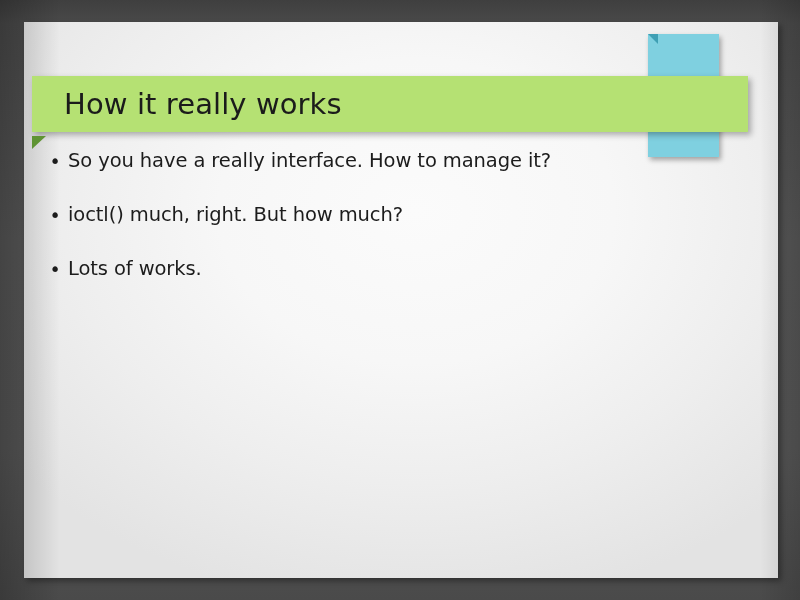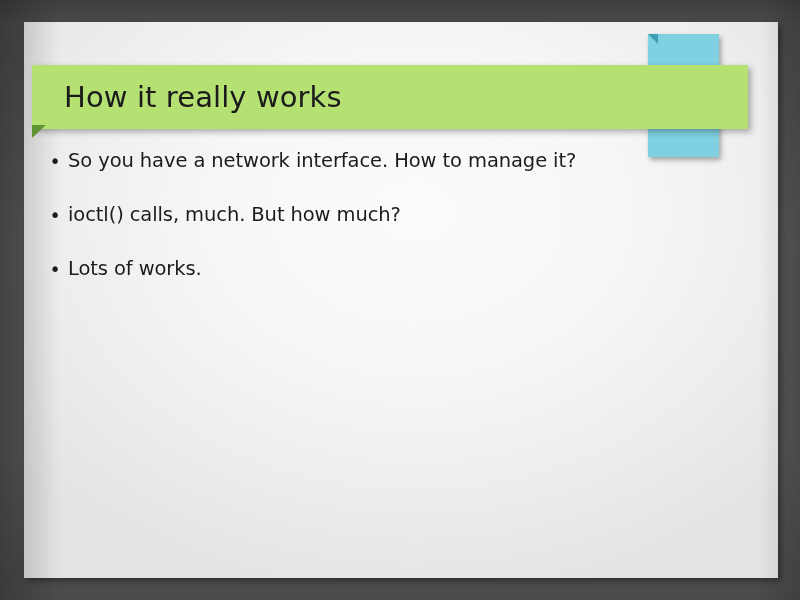--- a/index.html
+++ b/index.html
@@ -66,23 +66,23 @@
     height: 0;
     border-left: 10px solid transparent;
     border-top: 10px solid #3f9fb4;
     z-index: 3;
   }
 
   
   #title-banner {
     position: absolute;
     left: 8px;
-    top: 43px;
+    top: 54px;
     width: 716px;
-    height: 64px;
+    height: 56px;
     background: #b5e173;
     box-shadow: 3px 3px 6px rgba(0,0,0,0.30);
     z-index: 4;
     display: flex;
     align-items: center;
   }
   #title-banner-fold {
     position: absolute;
     left: 0;
     top: 60px;
@@ -149,26 +149,26 @@
 
     <div id="title-banner">
       <div id="title-banner-fold"></div>
       <h1 id="slide-title">How it really works</h1>
     </div>
 
     <ul id="bullet-list">
 
       <li class="bullet-item">
         <span class="bullet-marker">•</span>
-        <span class="bullet-text">So you have a network interface. How to manage it?</span>
+        <span class="bullet-text">So you have a really interface. How to manage it?</span>
       </li>
 
       <li class="bullet-item">
         <span class="bullet-marker">•</span>
-        <span class="bullet-text">ioctl() calls, much. But how much?</span>
+        <span class="bullet-text">ioctl() much, right. But how much?</span>
       </li>
 
       <li class="bullet-item">
         <span class="bullet-marker">•</span>
         <span class="bullet-text">Lots of works.</span>
       </li>
 
     </ul>
 
   </div>

